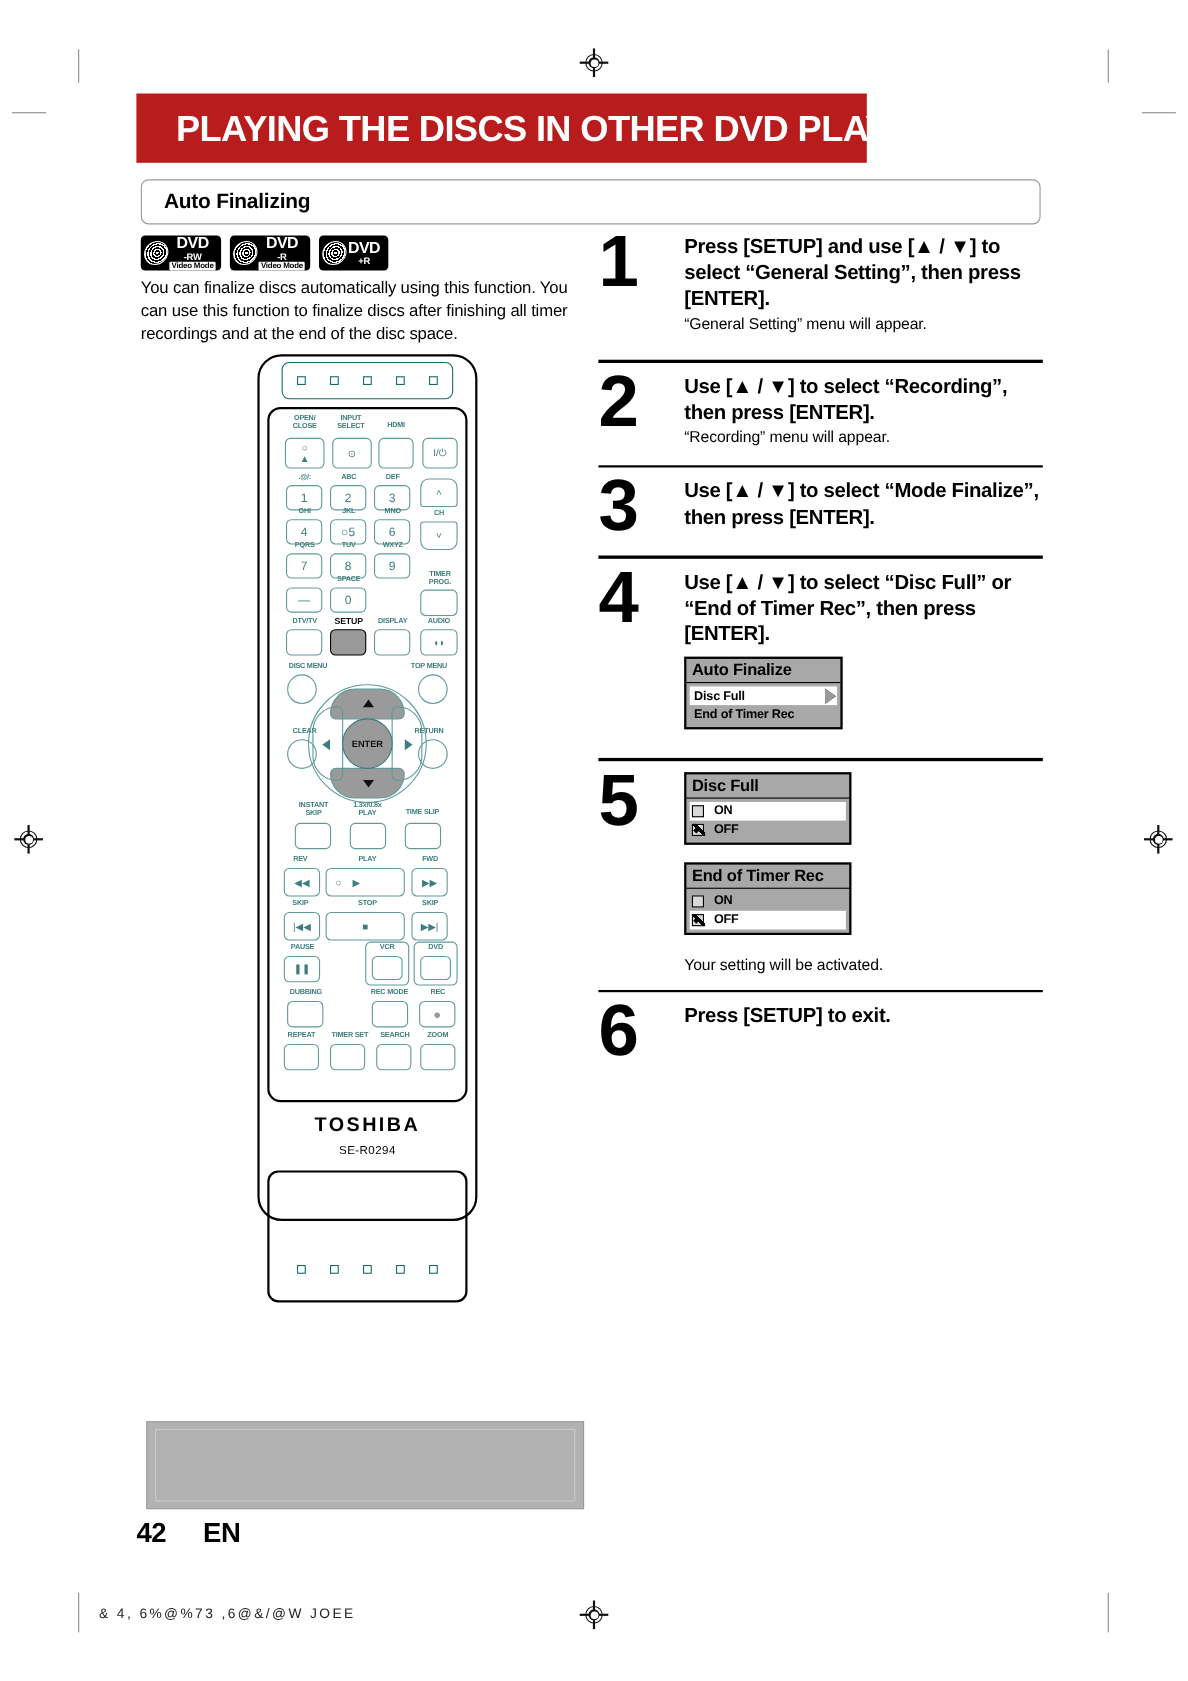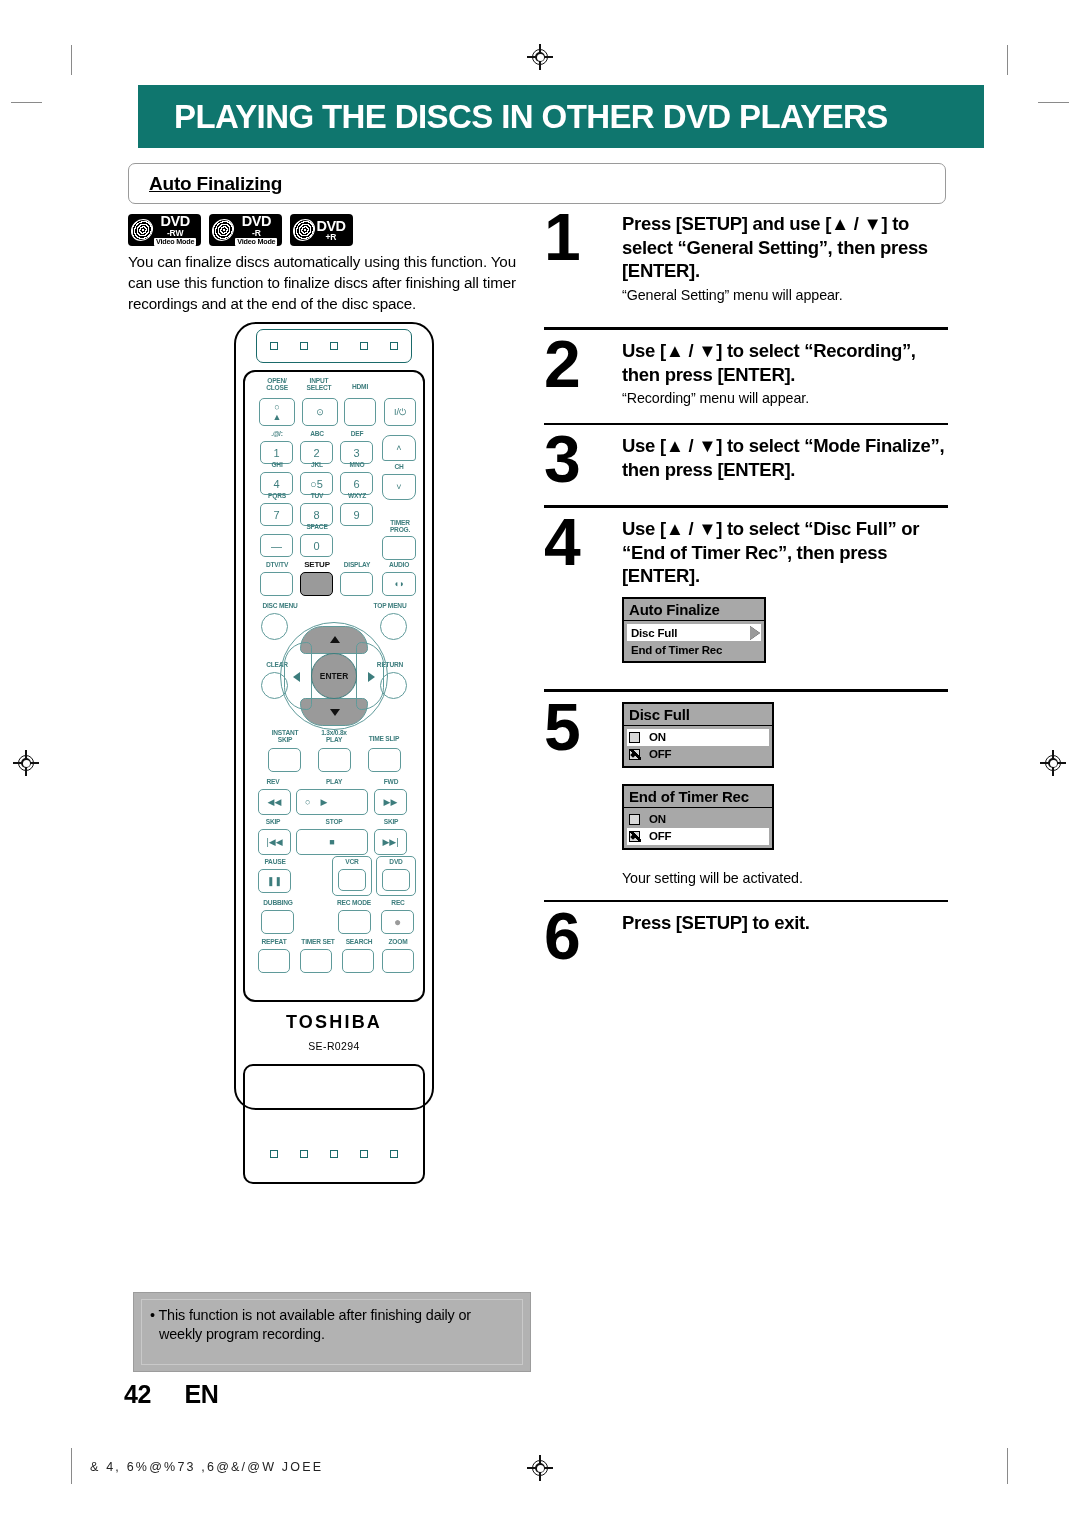--- a/index.html
+++ b/index.html
@@ -13,34 +13,34 @@
   .cropline{position:absolute;background:#8a8a8a;}
   .regmark{position:absolute;width:26px;height:26px;}
   .regmark .rc{position:absolute;left:5px;top:5px;width:16px;height:16px;border:1.4px solid #111;border-radius:50%;box-sizing:border-box;}
   .regmark .rdot{position:absolute;left:8px;top:8px;width:10px;height:10px;background:#111;border-radius:50%;}
   .regmark .rv{position:absolute;left:12.2px;top:0;width:1.6px;height:26px;background:#111;}
   .regmark .rh{position:absolute;left:0;top:12.2px;width:26px;height:1.6px;background:#111;}
   .regmark .rwhite{position:absolute;left:9.5px;top:9.5px;width:7px;height:7px;background:#fff;border-radius:50%;}
 
   
   .title-bar{
-    position:absolute;left:138px;top:85px;width:846px;height:63px;background:#0f766e;
+    position:absolute;left:124px;top:85px;width:664px;height:63px;background:#b91c1c;
   }
   .title-bar .t{
     position:absolute;left:36px;top:50%;transform:translateY(-50%);
     color:#fff;font-size:33px;font-weight:bold;letter-spacing:-0.6px;
     font-family:"Liberation Sans", sans-serif;white-space:nowrap;
   }
   .subtitle-box{
     position:absolute;left:128px;top:163px;width:818px;height:41px;
     border:1.6px solid #9a9a9a;border-radius:7px;box-sizing:border-box;background:#fff;
   }
   .subtitle-box .st{
     position:absolute;left:20px;top:50%;transform:translateY(-50%);
-    font-size:19px;font-weight:bold;letter-spacing:-0.2px;text-decoration:underline;
+    font-size:19px;font-weight:bold;letter-spacing:-0.2px;
   }
 
   
   .logos{position:absolute;left:128px;top:214px;display:flex;gap:8px;}
   .dvdlogo{
     position:relative;height:32px;background:#000;border-radius:4px;
     display:flex;align-items:center;box-sizing:border-box;padding:0 5px 0 3px;
   }
   .dvdlogo .disc{
     width:22px;height:22px;border-radius:50%;
@@ -562,21 +562,20 @@
     <div class="rlower"></div>
     <div class="sq" style="left:36px;top:828px;"></div>
     <div class="sq" style="left:66px;top:828px;"></div>
     <div class="sq" style="left:96px;top:828px;"></div>
     <div class="sq" style="left:126px;top:828px;"></div>
     <div class="sq" style="left:156px;top:828px;"></div>
   </div>
 
   <div class="notebox">
     <div class="inner">
-      <div class="nb">• This function is not available after finishing daily or weekly program recording.</div>
     </div>
   </div>
 
   <div class="pagenum">
     <span>42</span>
     <span class="en">EN</span>
   </div>
 
   <div class="footer-code">&amp; 4, 6%@%73  ,6@&amp;/@W   JOEE</div>
 

